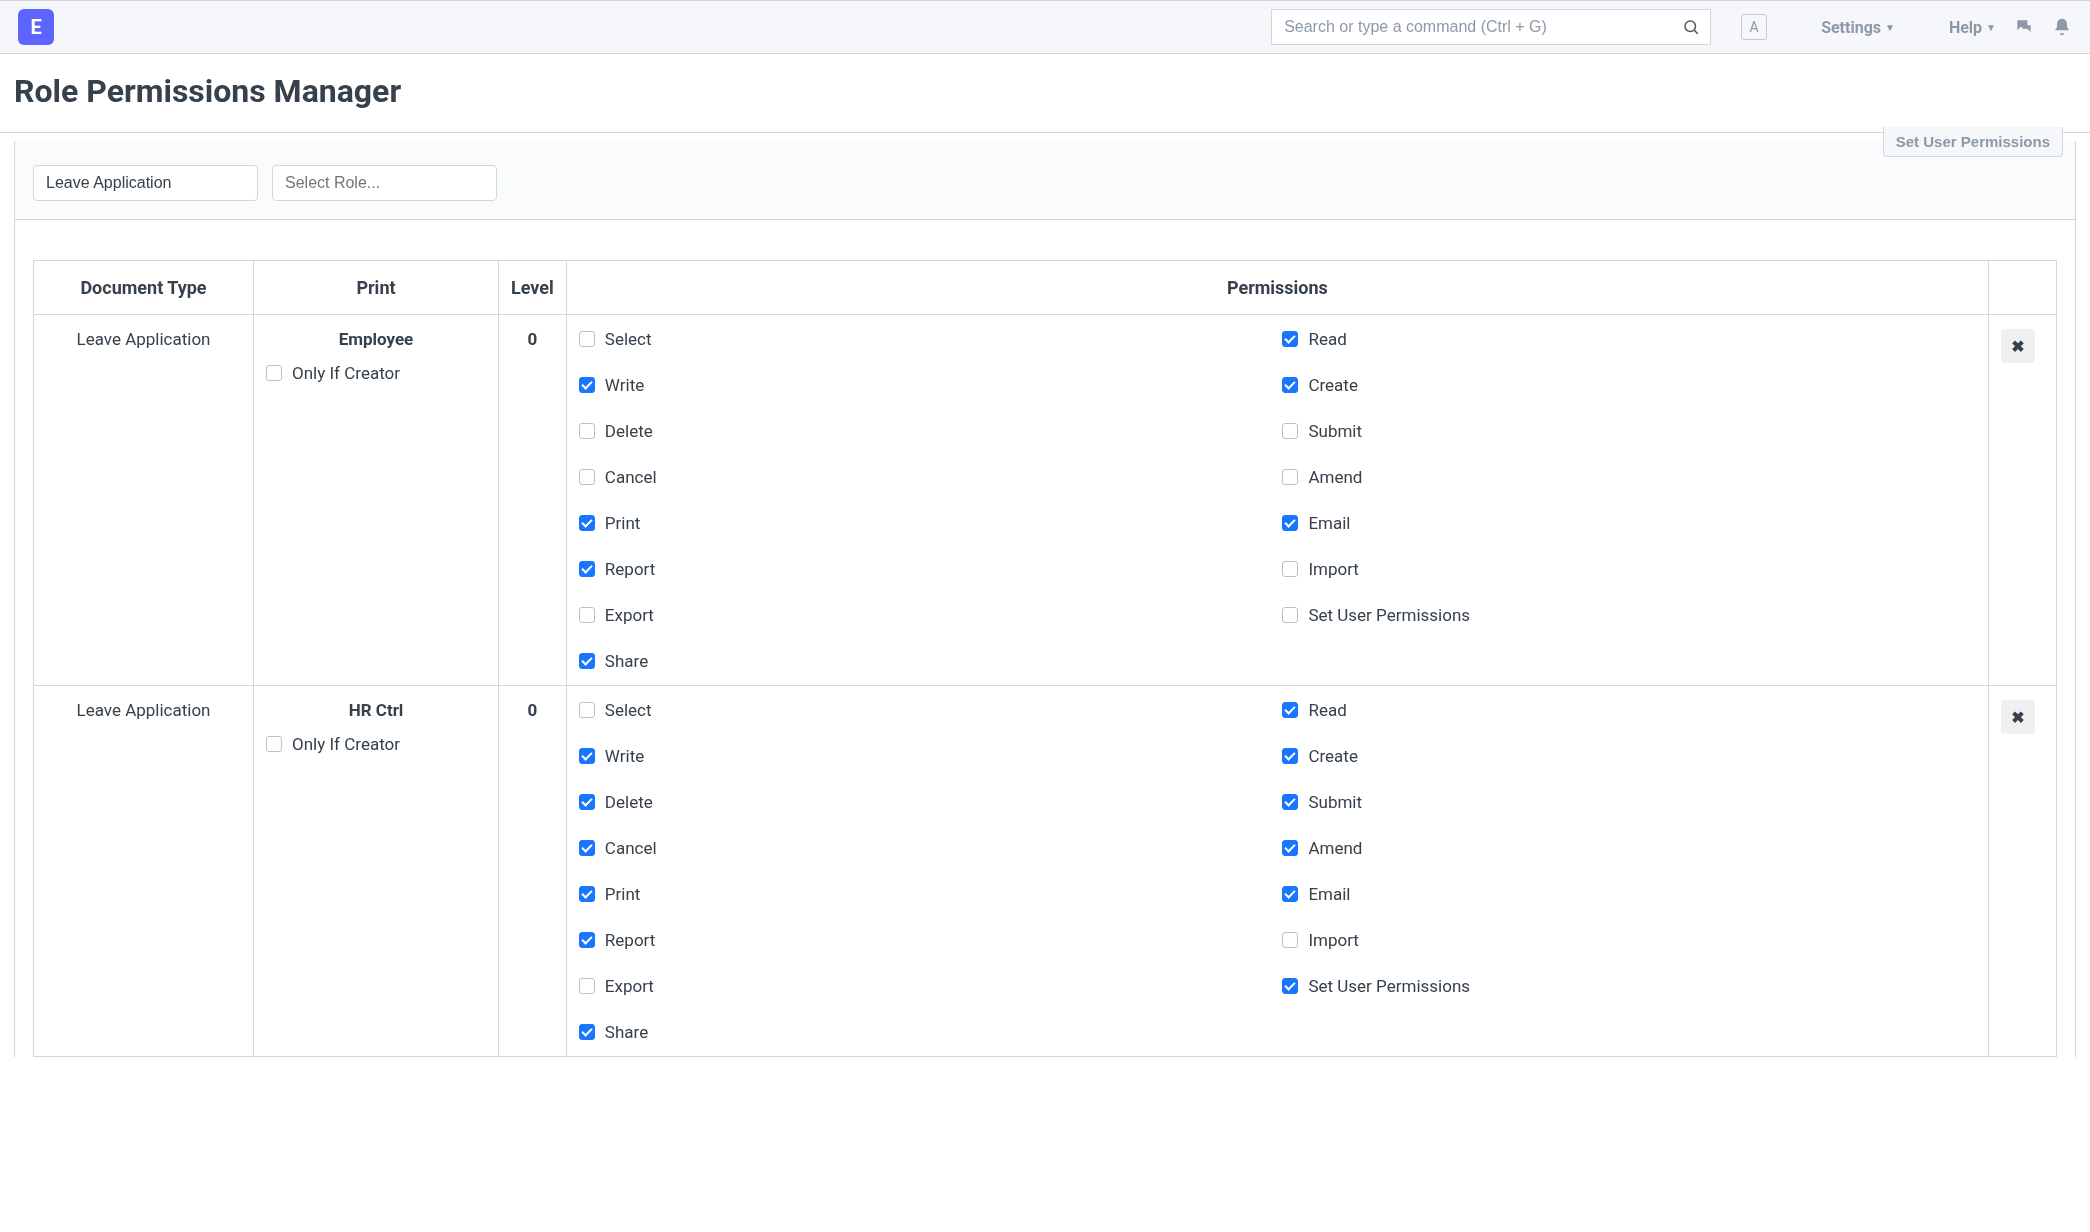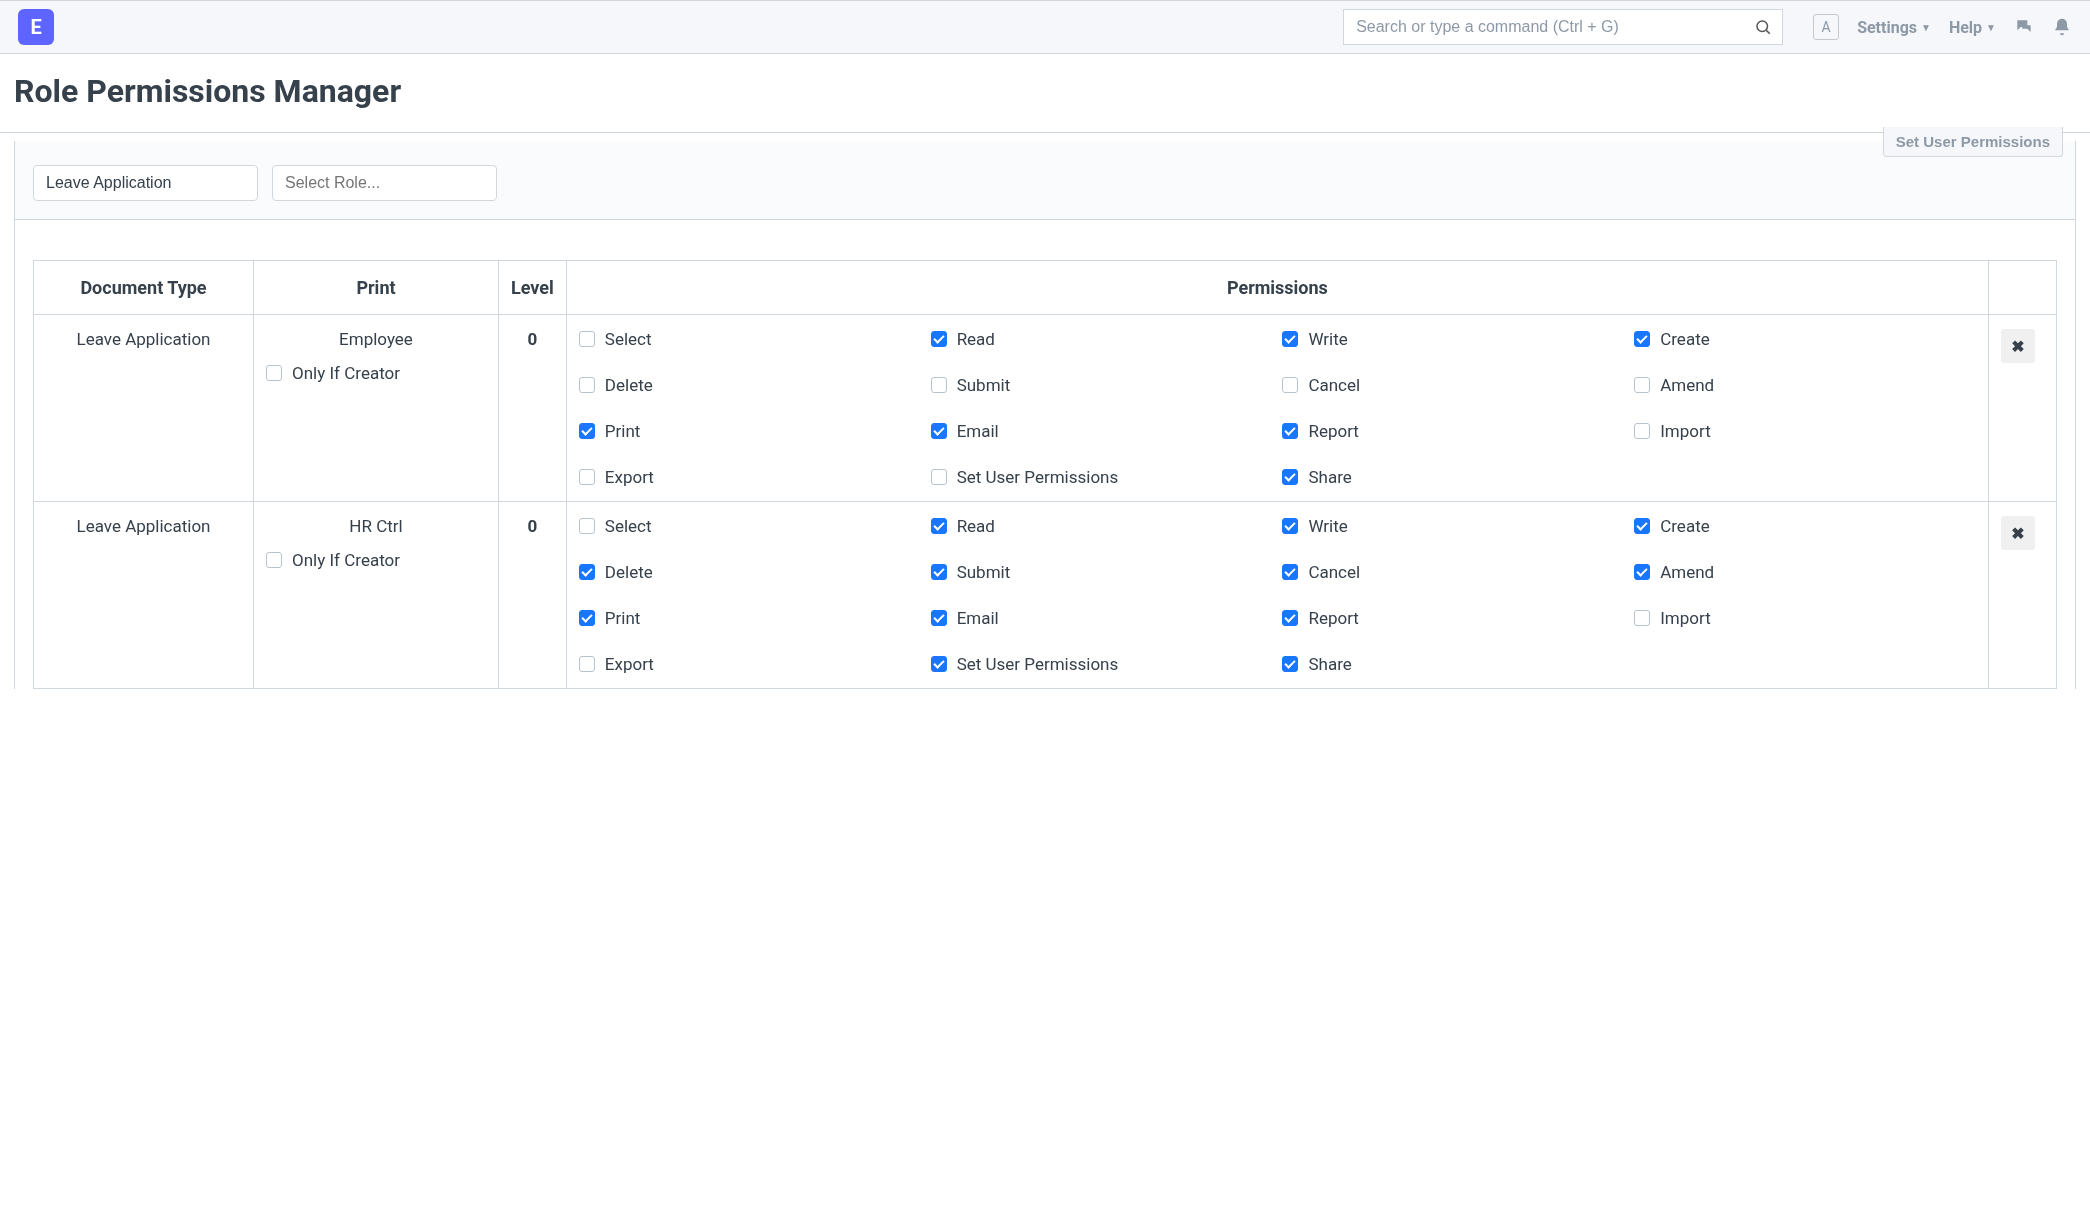--- a/index.html
+++ b/index.html
@@ -35,21 +35,21 @@
   .search-wrap input {
     border:none; outline:none; flex:1; font-size:16px; color:#36414c; background:transparent;
   }
   .search-wrap input::placeholder { color:#8d99a6; }
   .search-icon-svg { width:18px; height:18px; stroke:#555; stroke-width:2; fill:none; }
   .nav-right { display:flex; align-items:center; gap:18px; margin-left:18px;}
   .user-badge {
     width:26px; height:26px; border:1px solid #c8c8c8; color:#8d99a6; font-size:14px;
     display:flex; align-items:center; justify-content:center; border-radius:3px;
   }
-  .nav-link { color:#8d99a6; font-weight:700; font-size:16px; cursor:pointer; display:flex; align-items:center; gap:4px;}
+  .nav-link { color:#8d99a6; font-weight:700; font-size:16px; cursor:pointer; display:flex; align-items:center; gap:4px;margin-left:36px;}
   .caret { font-size:10px; }
   .nav-icon { width:20px; height:20px; color:#8d99a6; }
 
   .page-head {
     padding:18px 14px 22px;
     border-bottom:1px solid #d1d8dd;
   }
   .page-title { font-size:32px; font-weight:700; color:#36414c; }
 
   .page-body { padding:0 14px 14px; background:#fff;}
@@ -97,35 +97,35 @@
     vertical-align:top;
     padding:14px 12px;
   }
   .perm-table th { font-weight:700; color:#36414c; font-size:18px; padding:16px 12px;}
   .col-doctype { width:220px; }
   .col-role { width:245px; }
   .col-level { width:65px; }
   .col-actions { width:68px; text-align:center;}
   .level-val { font-weight:700; }
 
-  .role-cell .role-name { margin-bottom:14px; }
+  .role-cell .role-name { margin-bottom:14px;font-weight:bold; }
   .chk-row { display:flex; align-items:center; gap:10px; color:#36414c; cursor:pointer;}
   .chk {
     width:16px; height:16px; border:1.5px solid #b8c2cc; border-radius:3px; background:#fff; flex-shrink:0;
     display:flex; align-items:center; justify-content:center;
   }
   .chk.checked { background:#1976ff; border-color:#1976ff; }
   .chk.checked::after {
     content:""; width:4px; height:8px; border:solid #fff; border-width:0 2px 2px 0;
     transform:rotate(45deg); margin-top:-2px;
   }
 
   .perm-grid {
     display:grid;
-    grid-template-columns: repeat(4, 1fr);
+    grid-template-columns: repeat(2, 1fr);
     row-gap:26px;
     column-gap:10px;
   }
 
   .delete-btn {
     width:34px; height:34px; background:#f0f0f0; border:none; border-radius:3px;
     display:flex; align-items:center; justify-content:center; cursor:pointer; color:#36414c;
     font-size:16px; font-weight:700;
   }
 </style>

